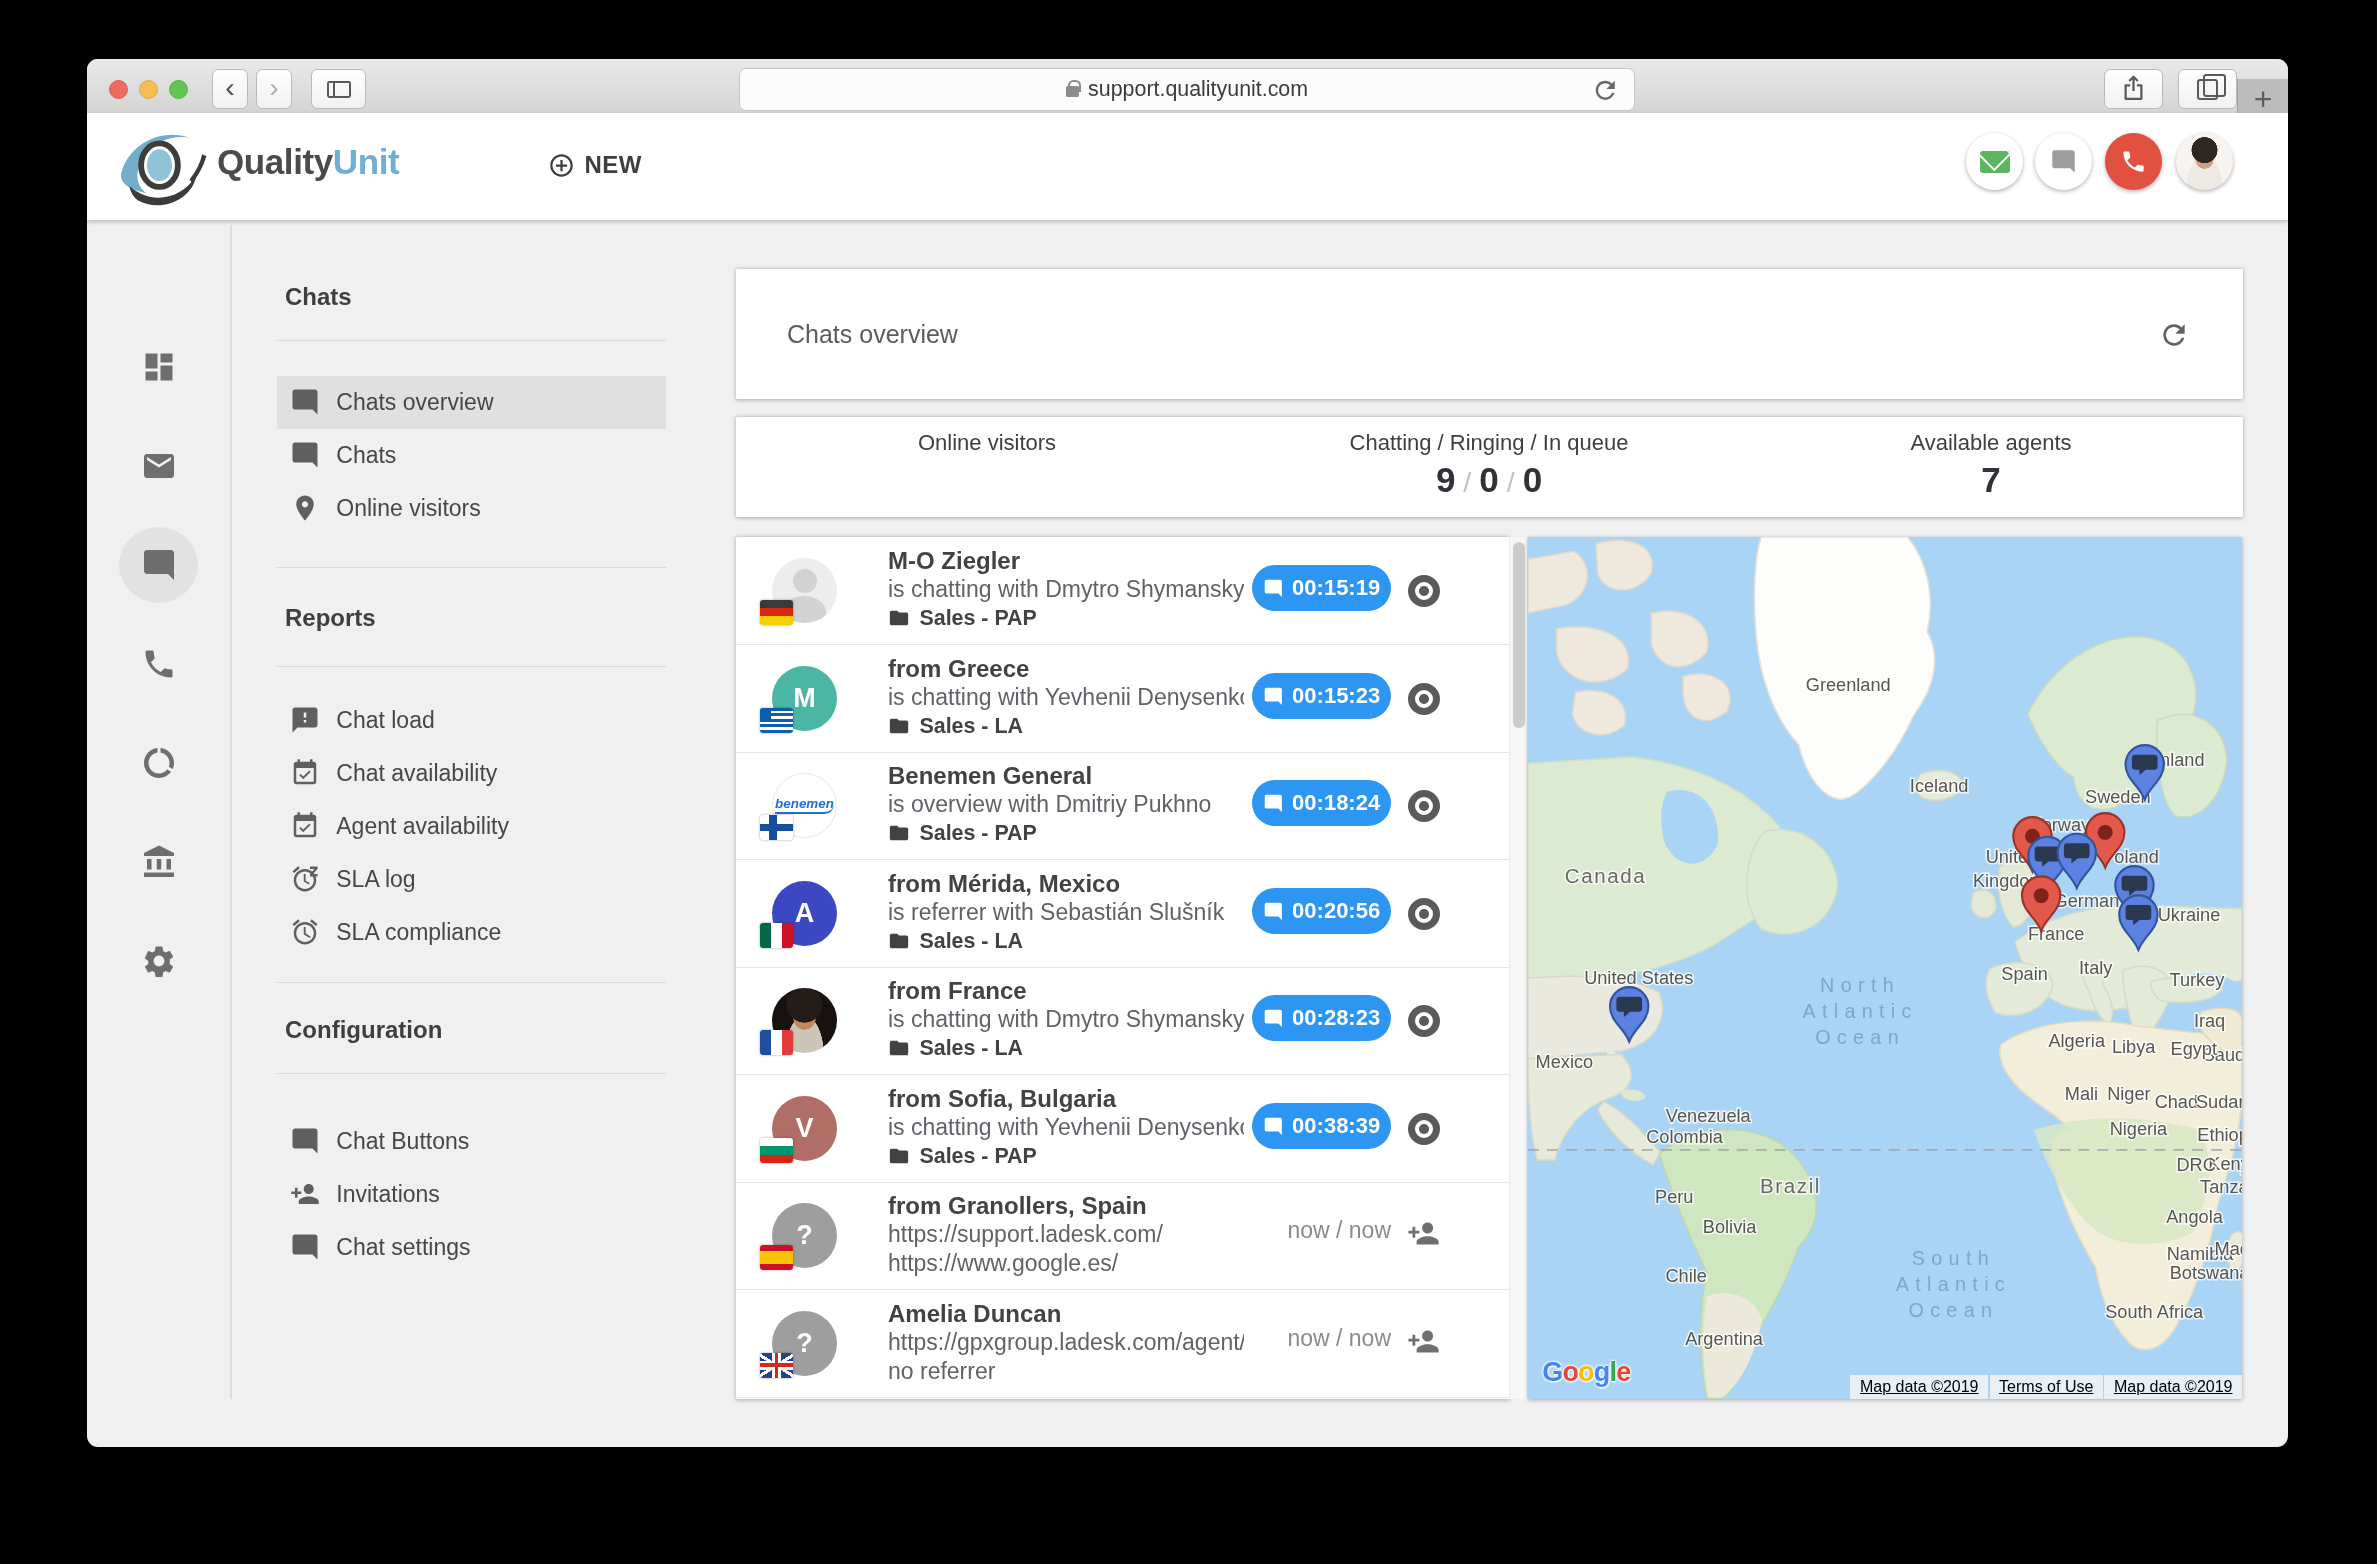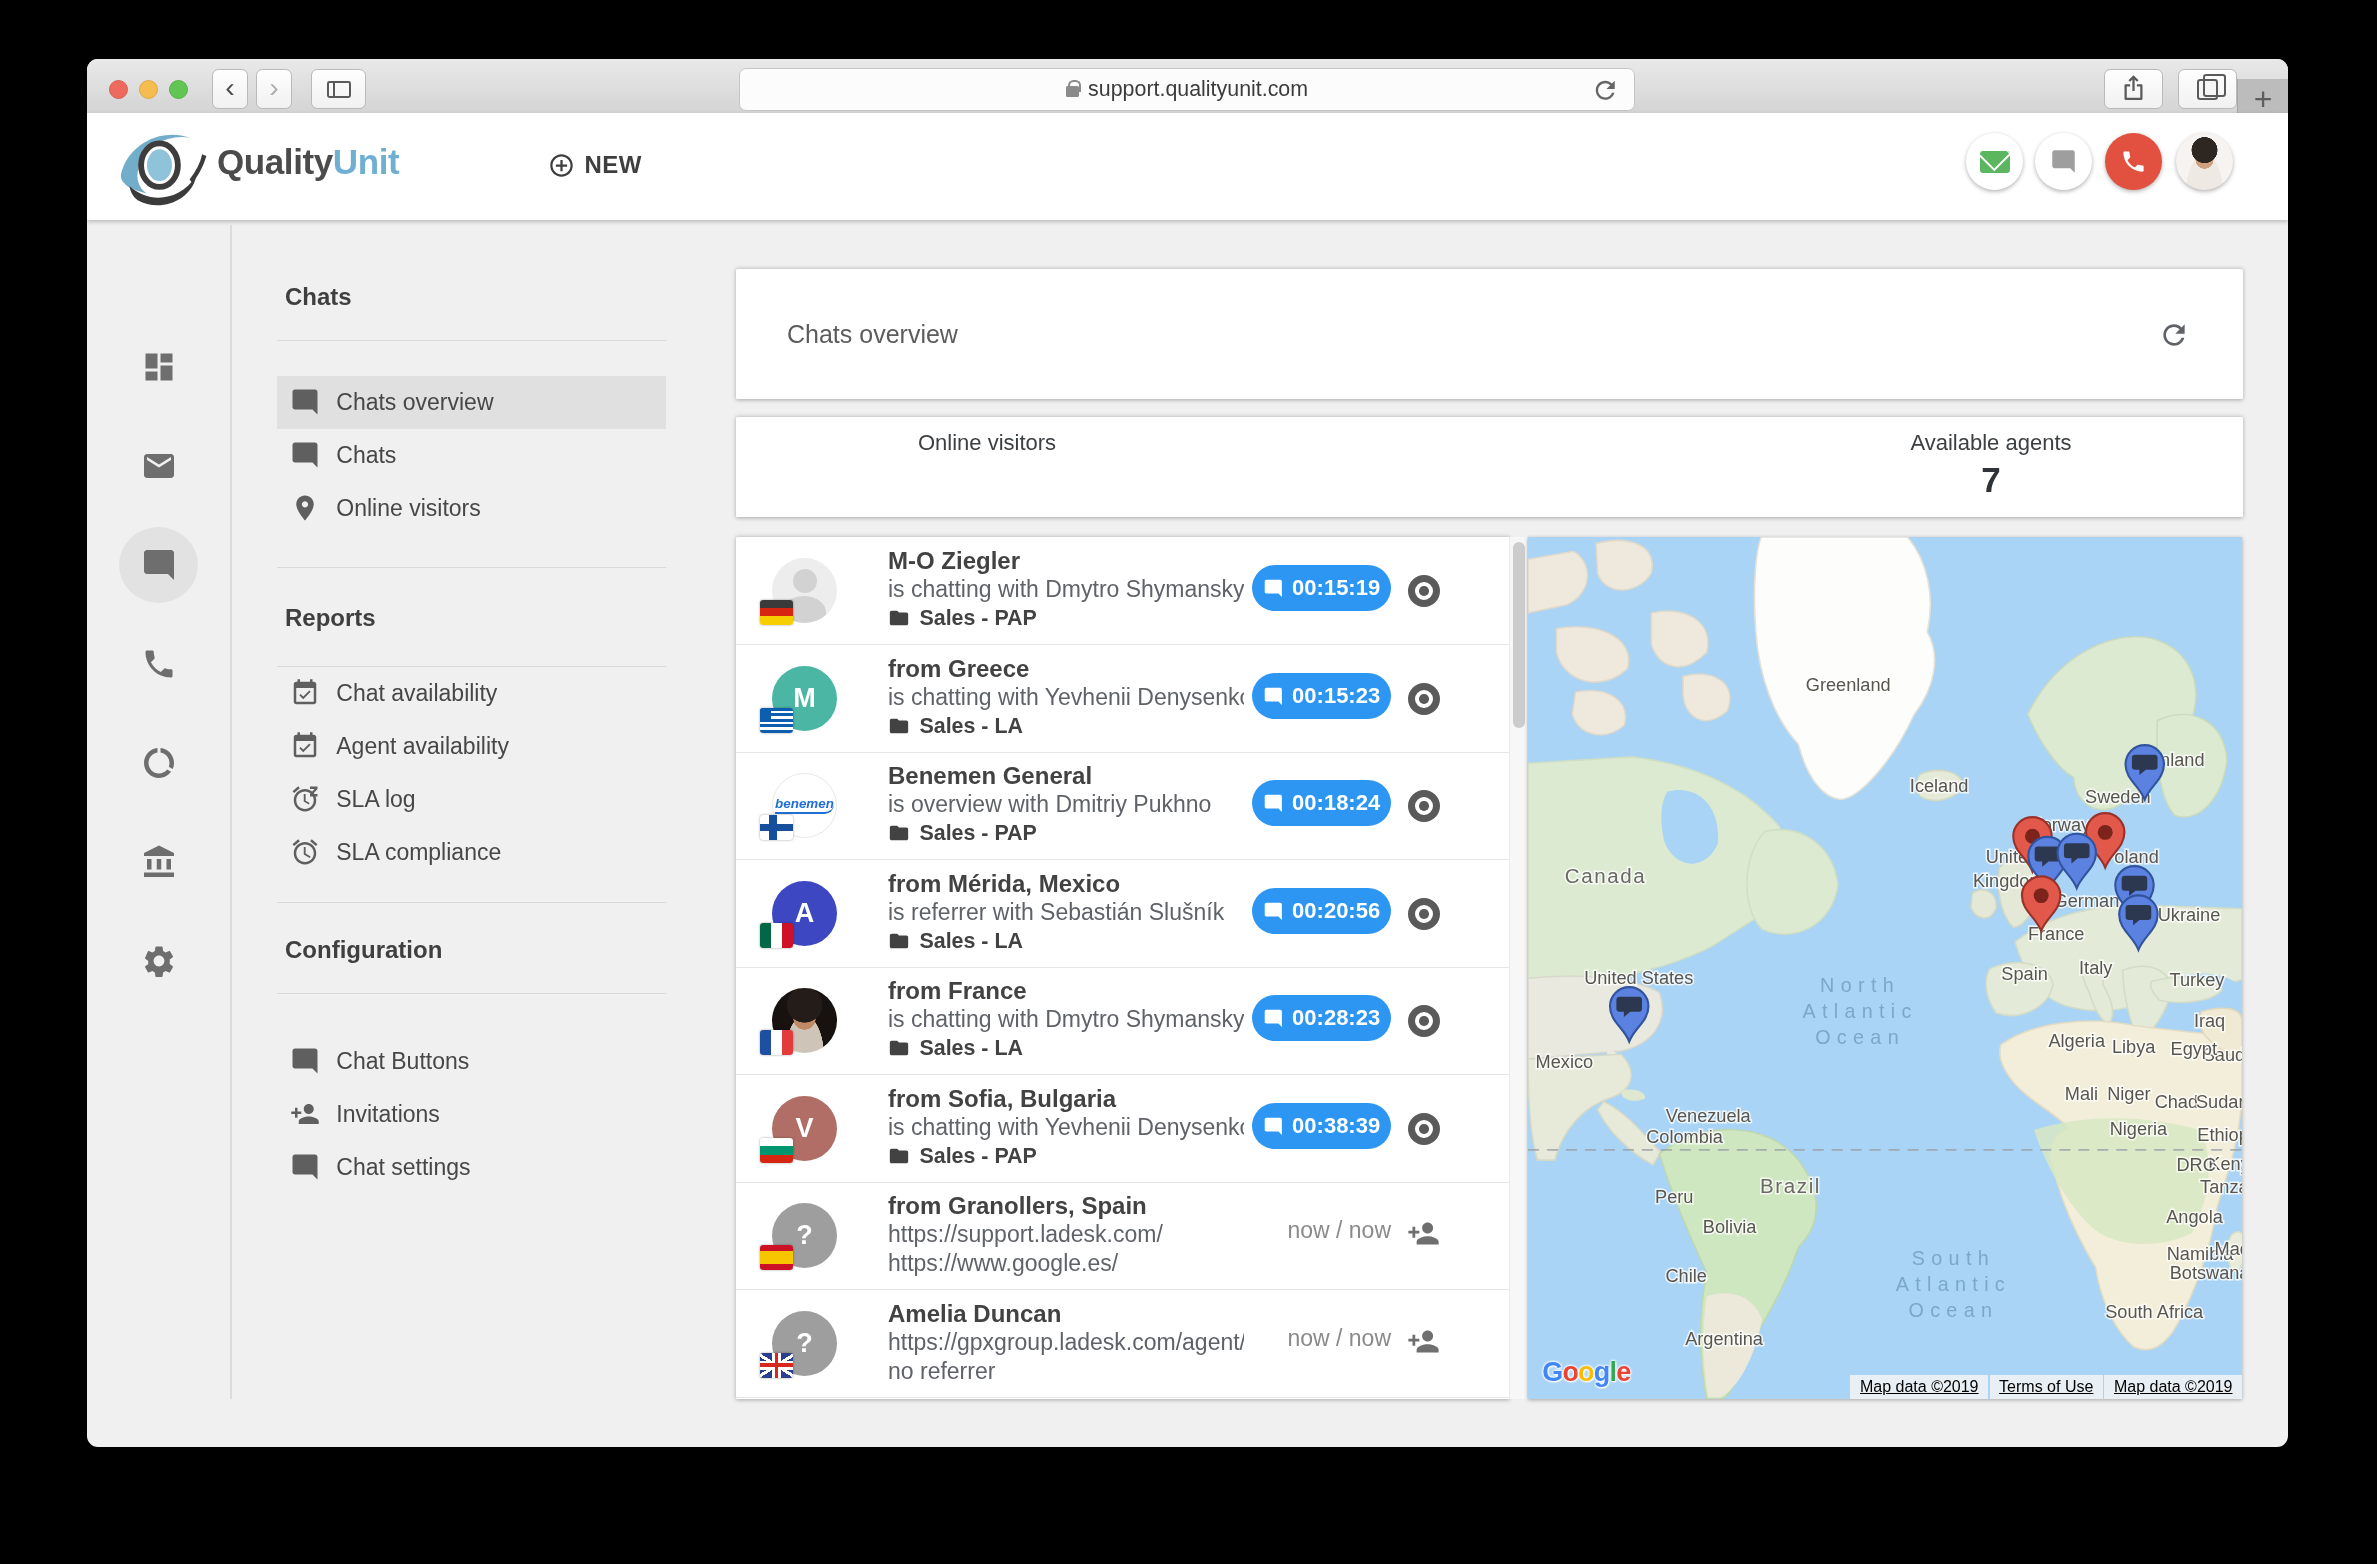--- a/index.html
+++ b/index.html
@@ -261,20 +261,26 @@
         </div>
         <div class="nav-item">
           <svg viewBox="0 0 24 24">
             <path d="M12 2C8.13 2 5 5.13 5 9c0 5.25 7 13 7 13s7-7.75 7-13c0-3.87-3.13-7-7-7zm0 9.5c-1.38 0-2.5-1.12-2.5-2.5s1.12-2.5 2.5-2.5 2.5 1.12 2.5 2.5-1.12 2.5-2.5 2.5z" fill="currentColor"></path>
           </svg>
           <span class="lbl">Online visitors</span>
         </div>
         <div class="nav-divider" style="margin-top: 32px;"></div>
         <div class="nav-heading" style="margin-top: 36px;">Reports</div>
         <div class="nav-divider" style="margin-top: 34px;"></div>
+        <div class="nav-item" style="margin-top: 27px;">
+          <svg viewBox="0 0 24 24">
+            <path d="M20 2H4c-1.1 0-1.99.9-1.99 2L2 22l4-4h14c1.1 0 2-.9 2-2V4c0-1.1-.9-2-2-2zm-7 12h-2v-2h2v2zm0-4h-2V6h2v4z" fill="currentColor"></path>
+          </svg>
+          <span class="lbl">Chat load</span>
+        </div>
         <div class="nav-item">
           <svg viewBox="0 0 24 24">
             <path d="M16.53 11.06L15.47 10l-4.88 4.88-2.12-2.12-1.06 1.06L10.59 17l5.94-5.94zM19 3h-1V1h-2v2H8V1H6v2H5c-1.11 0-1.99.9-1.99 2L3 19c0 1.1.89 2 2 2h14c1.1 0 2-.9 2-2V5c0-1.1-.9-2-2-2zm0 16H5V8h14v11z" fill="currentColor"></path>
           </svg>
           <span class="lbl">Chat availability</span>
         </div>
         <div class="nav-item">
           <svg viewBox="0 0 24 24">
             <path d="M16.53 11.06L15.47 10l-4.88 4.88-2.12-2.12-1.06 1.06L10.59 17l5.94-5.94zM19 3h-1V1h-2v2H8V1H6v2H5c-1.11 0-1.99.9-1.99 2L3 19c0 1.1.89 2 2 2h14c1.1 0 2-.9 2-2V5c0-1.1-.9-2-2-2zm0 16H5V8h14v11z" fill="currentColor"></path>
           </svg>
@@ -320,20 +326,24 @@
     <div class="card" id="card-title">
       <div id="main-title">Chats overview</div>
       <div id="refresh-btn"><svg viewBox="0 0 24 24">
             <path d="M17.65 6.35C16.2 4.9 14.21 4 12 4c-4.42 0-7.99 3.58-7.99 8s3.57 8 7.99 8c3.73 0 6.84-2.55 7.73-6h-2.08c-.82 2.33-3.04 4-5.65 4-3.31 0-6-2.69-6-6s2.69-6 6-6c1.66 0 3.14.69 4.22 1.78L13 11h7V4l-2.35 2.35z" fill="currentColor"></path>
           </svg></div>
     </div>
 
     <div class="card" id="card-stats">
         <div class="stat" style="left: 0px;">
           <div class="slabel">Online visitors</div>
+        </div>
+        <div class="stat" style="left: 502px;">
+          <div class="slabel">Chatting / Ringing / In queue</div>
+          <div class="svalue"><span>9</span><span class="slash">/</span><span>0</span><span class="slash">/</span><span>0</span></div>
         </div>
         <div class="stat" style="left: 1004px;">
           <div class="slabel">Available agents</div>
           <div class="svalue"><span>7</span></div>
         </div>
       </div>
 
     <div class="card" id="card-list">
         <div class="chat-row" style="top: 0px;">
     <div class="avatar av-silhouette"></div>

